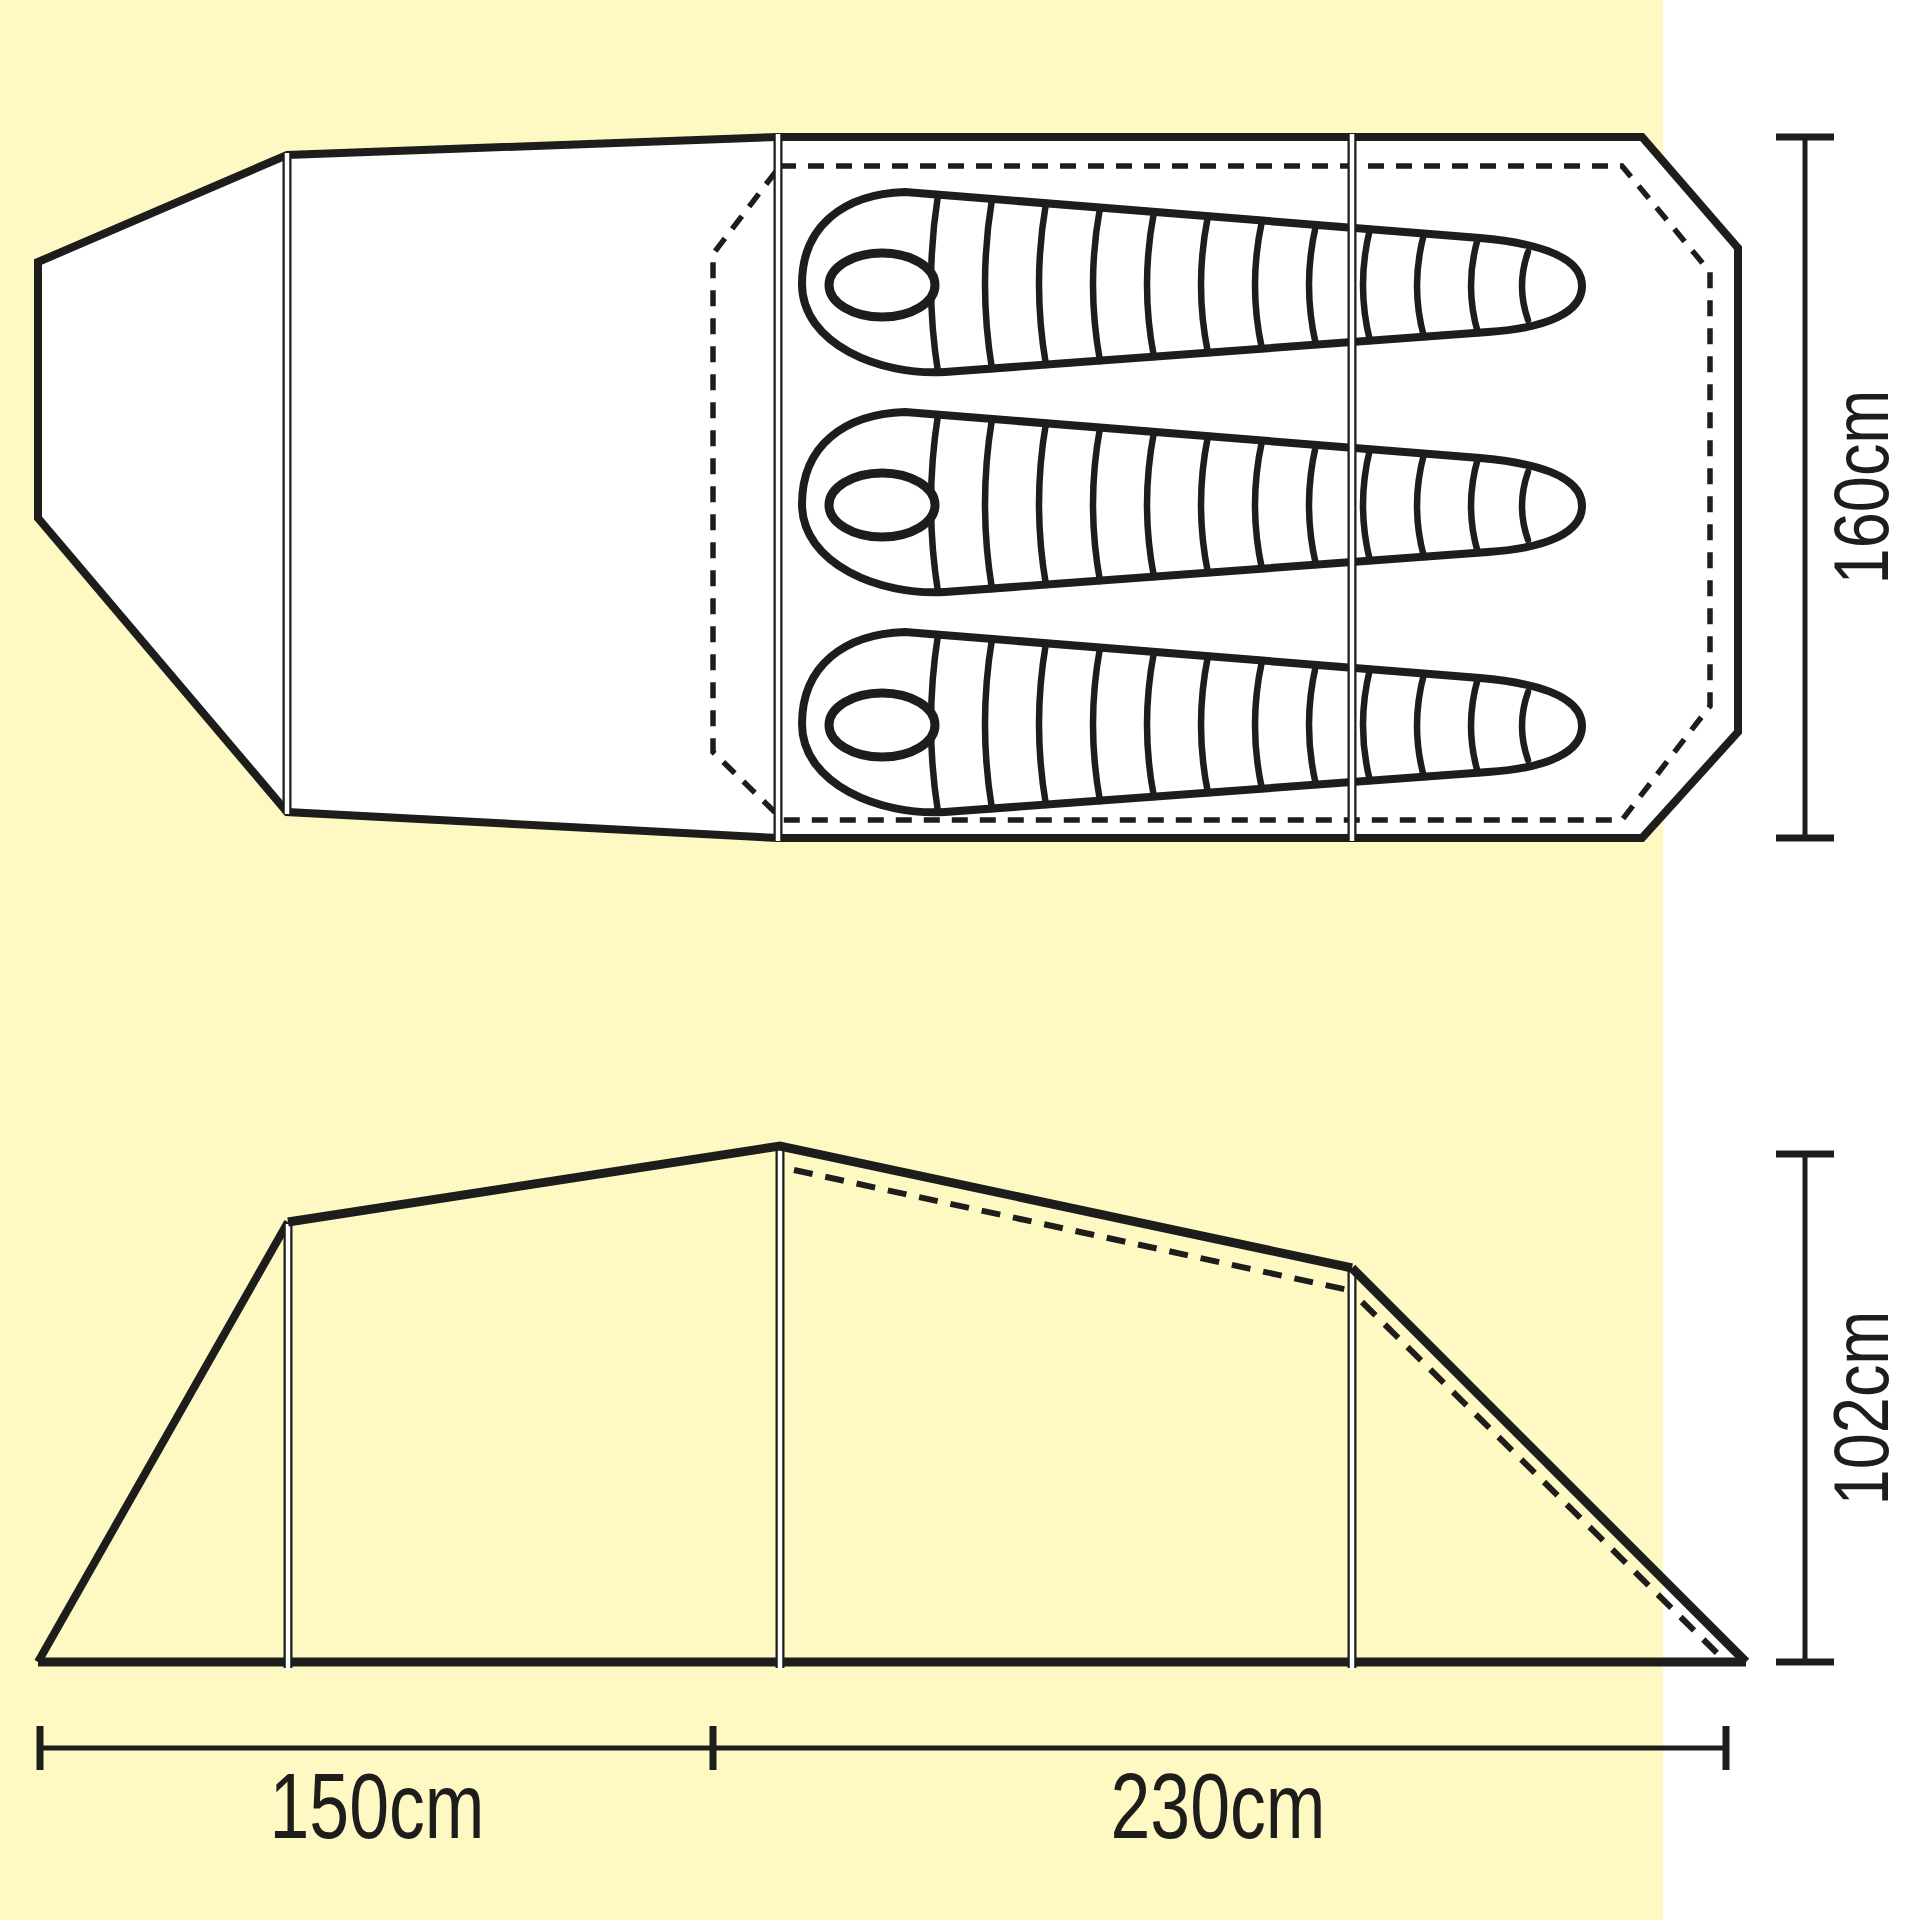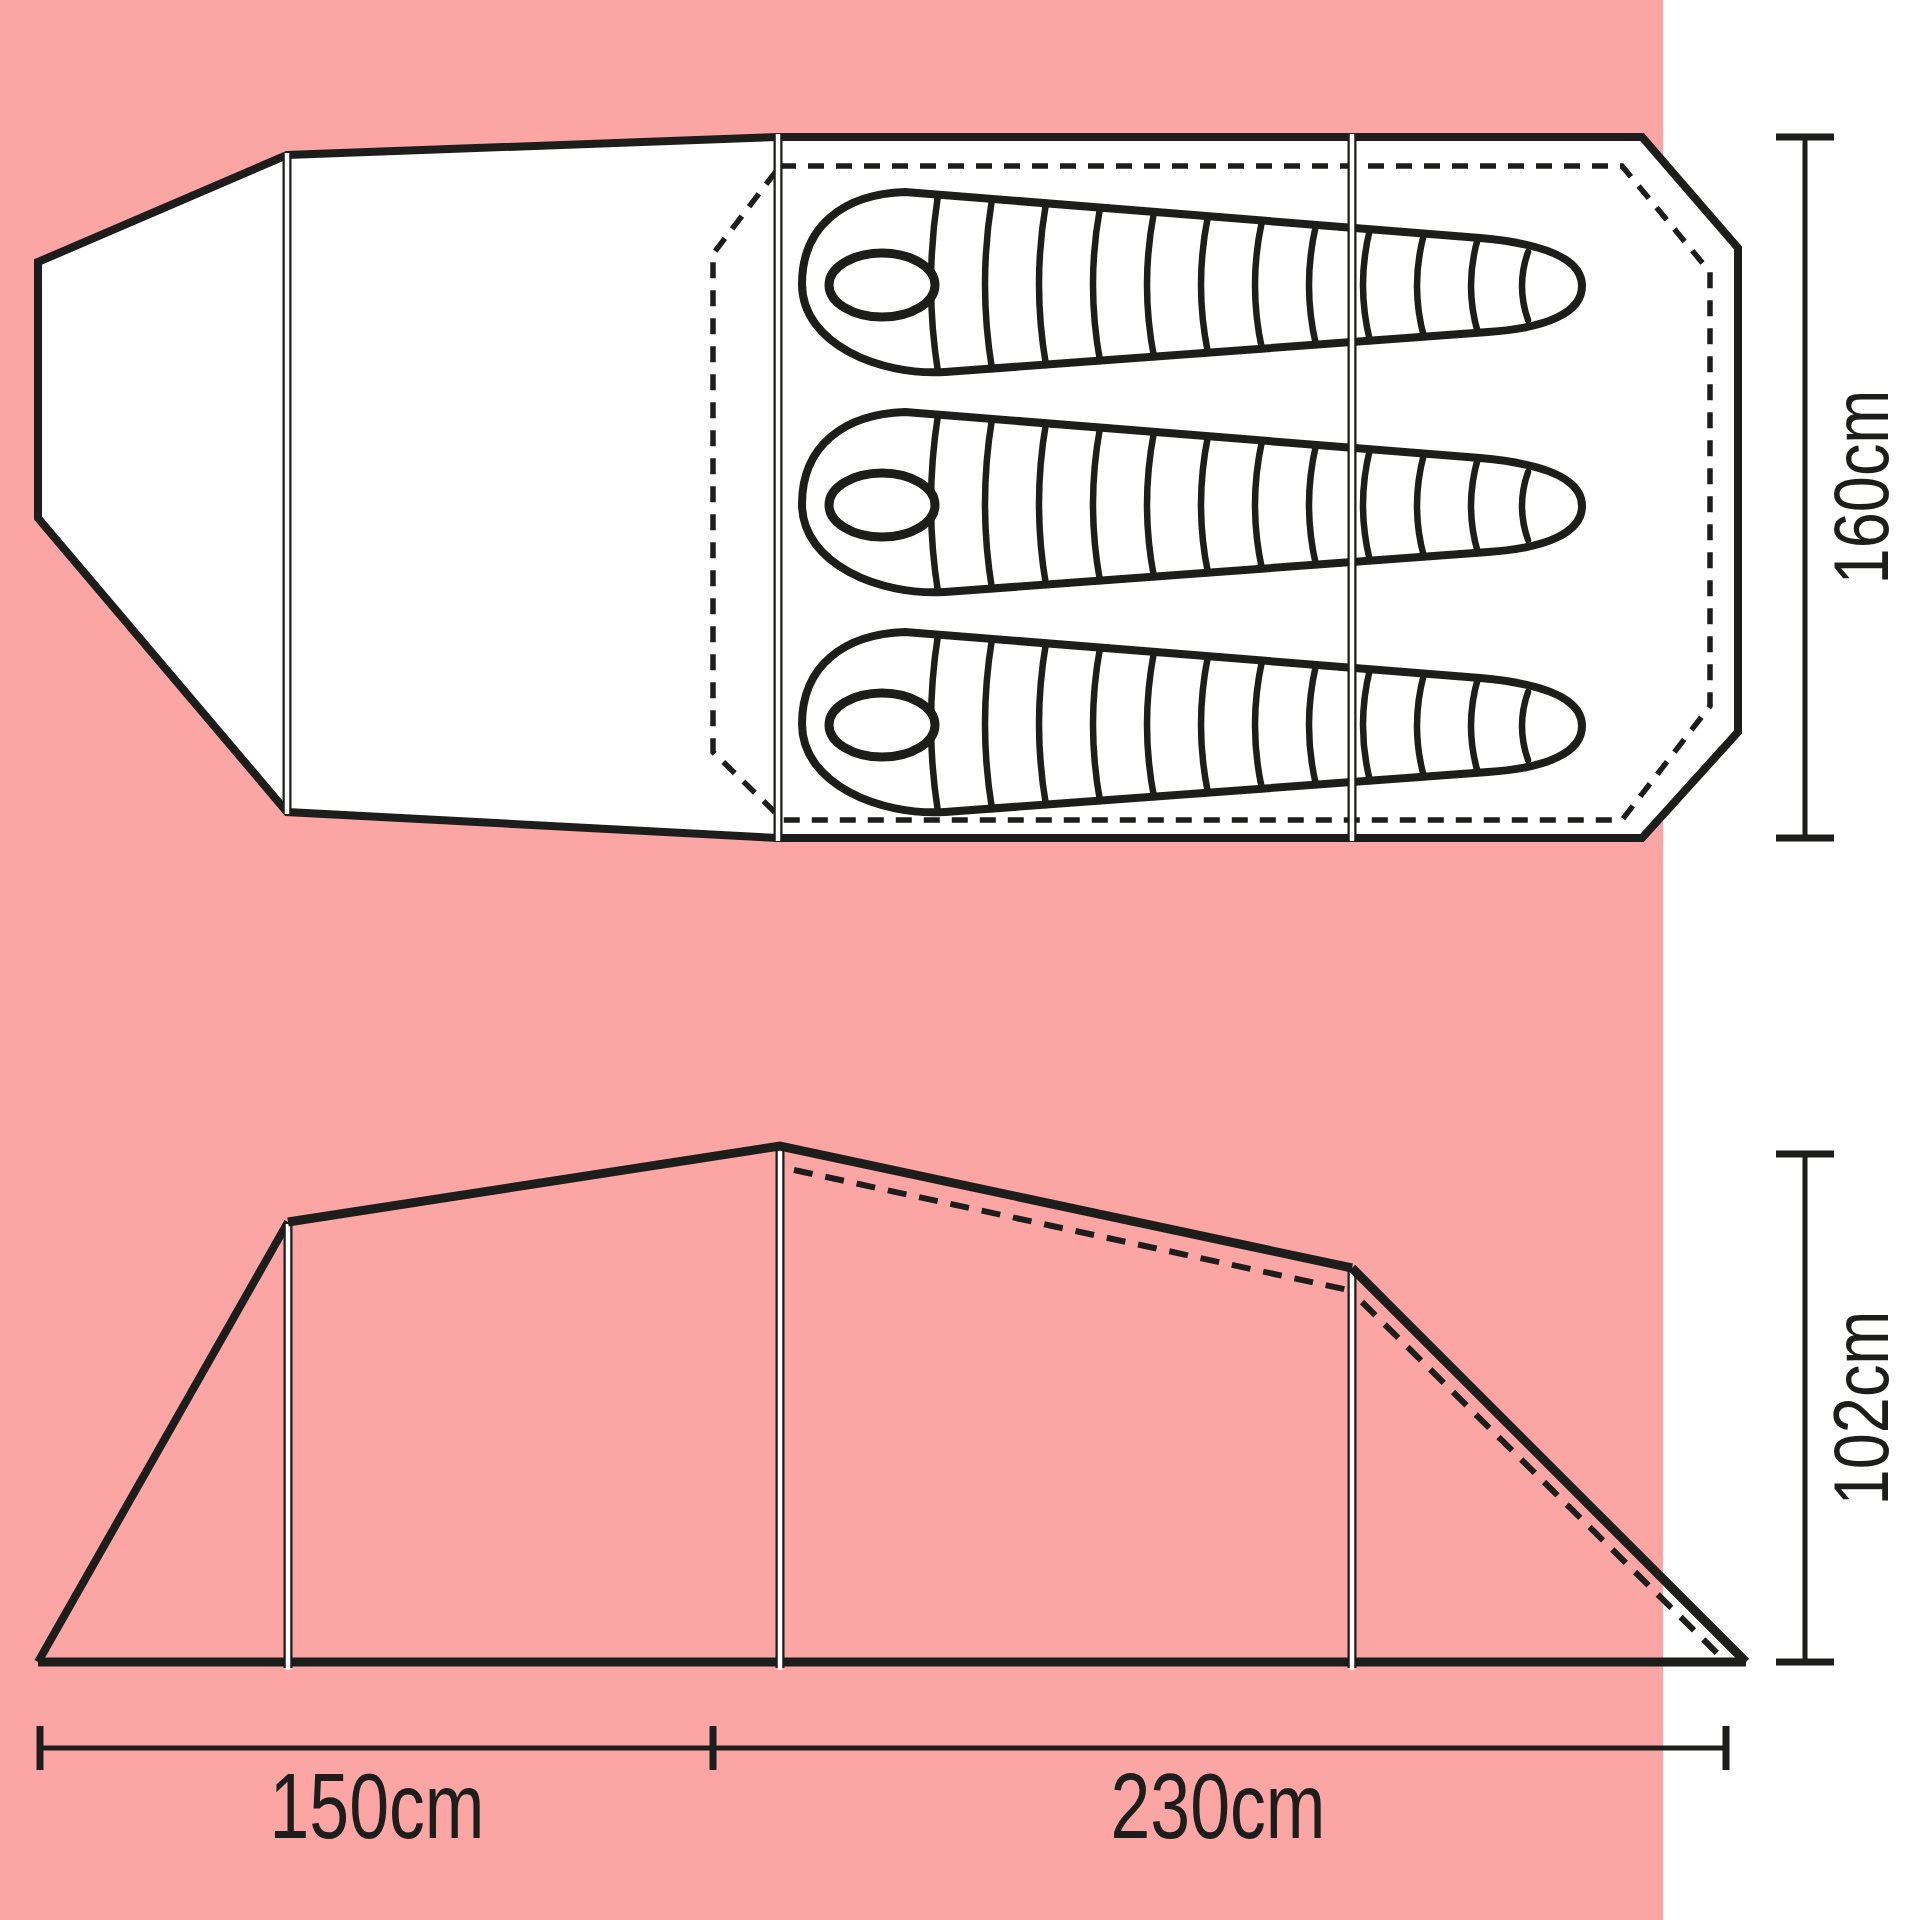--- a/index.html
+++ b/index.html
@@ -4,21 +4,21 @@
 <style>
   html, body {
     margin: 0;
     padding: 0;
     background: #ffffff;
   }
   .canvas {
     position: relative;
     width: 1663px;
     height: 1920px;
-    background: #fca5a5;
+    background: #fef9c3;
     font-family: "Liberation Sans", sans-serif;
   }
   svg { display: block; }
   .dim-label {
     font-family: "Liberation Sans", sans-serif;
     font-size: 92px;
     font-weight: 400;
     fill: #1d1d1b;
   }
   .dim-label-rot {

